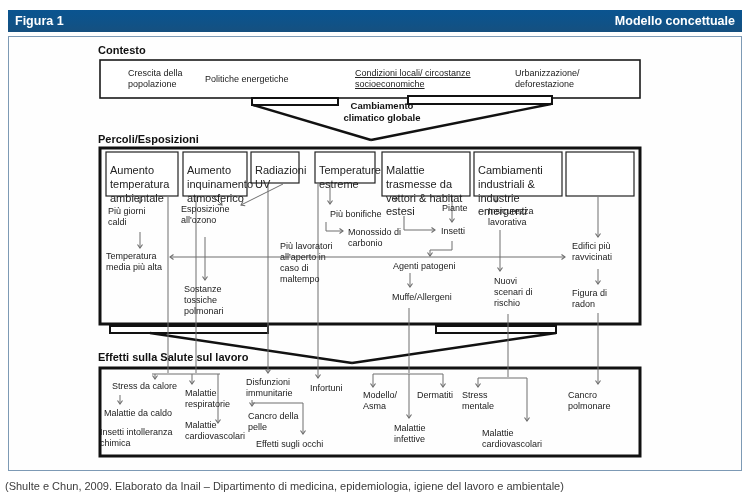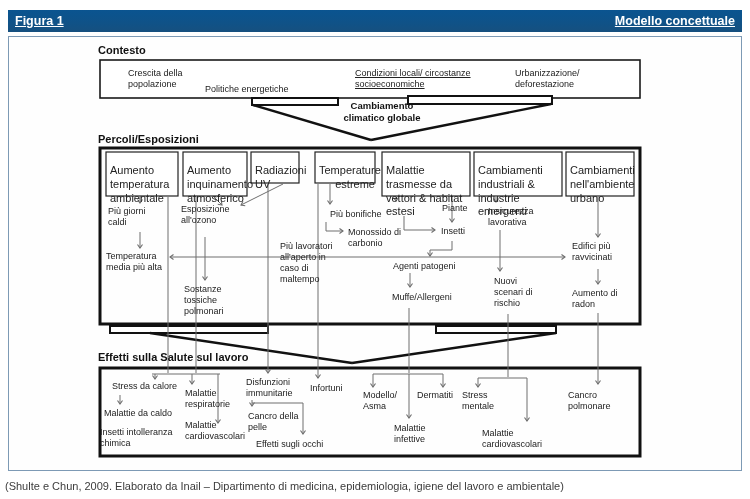--- a/index.html
+++ b/index.html
@@ -1,21 +1,21 @@
 <!DOCTYPE html>
 <html><head>
 <meta charset="utf-8">
 <style>
   html,body{margin:0;padding:0;background:#fff;}
   .page{position:relative;width:750px;height:499px;background:#ffffff;
         font-family:"Liberation Sans",sans-serif;overflow:hidden;}
   .header-bar{position:absolute;left:8px;top:10px;width:734px;height:22px;
         background:linear-gradient(180deg,#0a5490 0%,#0f5288 55%,#16507f 100%);
         color:#ffffff;display:flex;align-items:center;justify-content:space-between;
-        font-weight:bold;font-size:12.5px;padding:0 7px;box-sizing:border-box;text-decoration:underline;}
+        font-weight:bold;font-size:12.5px;padding:0 7px;box-sizing:border-box;}
   .figure-area{position:absolute;left:8px;top:36px;width:734px;height:435px;
         border:1px solid #7d9ab5;background:#fefefe;box-sizing:border-box;}
   svg.layer{position:absolute;left:0;top:0;pointer-events:none;}
   .lbl{position:absolute;font-size:9px;line-height:1.22;color:#222;white-space:normal;}
   .sec{position:absolute;font-size:11px;font-weight:bold;color:#111;}
   .boxtxt{position:absolute;font-size:11px;line-height:1.25;color:#222;padding:12px 0 0 4px;box-sizing:border-box;}
   .funnel-label{position:absolute;font-weight:bold;font-size:9.5px;line-height:1.3;color:#111;text-align:center;}
   .caption{position:absolute;left:5px;top:480px;width:740px;font-size:11px;color:#3c3c3c;}
 </style>
 </head>
@@ -107,47 +107,46 @@
     </g>
   </svg>
 
   <div class="sec" style="left:98px;top:44px;">Contesto</div>
   <div class="sec" style="left:98px;top:133px;">Percoli/Esposizioni</div>
   <div class="sec" style="left:98px;top:351px;">Effetti sulla Salute sul lavoro</div>
 
   <div class="funnel-label" style="left:332px;top:100px;width:100px;">Cambiamento climatico globale</div>
 
   <div class="lbl" style="left:128px;top:68px;width:78px;">Crescita della popolazione</div>
-  <div class="lbl" style="left:205px;top:84px;width:112px;">Politiche energetiche</div>
+  <div class="lbl" style="left:205px;top:74px;width:112px;">Politiche energetiche</div>
   <div class="lbl" style="left:355px;top:68px;width:150px;text-decoration:underline;">Condizioni locali/ circostanze socioeconomiche</div>
   <div class="lbl" style="left:515px;top:68px;width:90px;">Urbanizzazione/ deforestazione</div>
 
   <div class="boxtxt" style="left:106px;top:152px;width:72px;height:44px;">Aumento temperatura ambientale</div>
   <div class="boxtxt" style="left:183px;top:152px;width:64px;height:44px;">Aumento inquinamento atmosferico</div>
   <div class="boxtxt" style="left:251px;top:152px;width:48px;height:31px;border-radius:14px;">Radiazioni UV</div>
-  <div class="boxtxt" style="left:315px;top:152px;width:60px;height:31px;text-align:right;">Temperature estreme</div>
+  <div class="boxtxt" style="left:315px;top:152px;width:60px;height:31px;">Temperature estreme</div>
   <div class="boxtxt" style="left:382px;top:152px;width:88px;height:44px;">Malattie trasmesse da vettori &amp; habitat estesi</div>
   <div class="boxtxt" style="left:474px;top:152px;width:88px;height:44px;">Cambiamenti industriali &amp; industrie emergenti</div>
-  <div class="boxtxt" style="left:566px;top:152px;width:68px;height:44px;">Cambiamenti nell'ambiente urbano</div>
 
   <div class="lbl" style="left:108px;top:206px;width:48px;">Più giorni caldi</div>
   <div class="lbl" style="left:181px;top:204px;width:58px;">Esposizione all'ozono</div>
   <div class="lbl" style="left:106px;top:251px;width:72px;">Temperatura media più alta</div>
   <div class="lbl" style="left:184px;top:284px;width:50px;">Sostanze tossiche polmonari</div>
   <div class="lbl" style="left:330px;top:209px;width:70px;">Più bonifiche</div>
   <div class="lbl" style="left:348px;top:227px;width:60px;">Monossido di carbonio</div>
   <div class="lbl" style="left:280px;top:241px;width:56px;">Più lavoratori all'aperto in caso di maltempo</div>
   <div class="lbl" style="left:394px;top:203px;width:40px;padding-left:48px;">Piante</div>
   <div class="lbl" style="left:441px;top:226px;width:40px;">Insetti</div>
   <div class="lbl" style="left:393px;top:261px;width:80px;">Agenti patogeni</div>
   <div class="lbl" style="left:392px;top:292px;width:85px;">Muffe/Allergeni</div>
   <div class="lbl" style="left:488px;top:206px;width:58px;">Insicurezza lavorativa</div>
   <div class="lbl" style="left:494px;top:276px;width:48px;">Nuovi scenari di rischio</div>
   <div class="lbl" style="left:572px;top:241px;width:55px;">Edifici più ravvicinati</div>
-  <div class="lbl" style="left:572px;top:288px;width:55px;">Aumento di radon</div>
+  <div class="lbl" style="left:572px;top:288px;width:55px;">Figura di radon</div>
 
   <div class="lbl" style="left:112px;top:381px;width:85px;">Stress da calore</div>
   <div class="lbl" style="left:104px;top:408px;width:90px;">Malattie da caldo</div>
   <div class="lbl" style="left:100px;top:427px;width:86px;">Insetti intolleranza chimica</div>
   <div class="lbl" style="left:185px;top:388px;width:55px;">Malattie respiratorie</div>
   <div class="lbl" style="left:185px;top:420px;width:68px;">Malattie cardiovascolari</div>
   <div class="lbl" style="left:246px;top:377px;width:58px;">Disfunzioni immunitarie</div>
   <div class="lbl" style="left:248px;top:411px;width:62px;">Cancro della pelle</div>
   <div class="lbl" style="left:256px;top:439px;width:90px;">Effetti sugli occhi</div>
   <div class="lbl" style="left:310px;top:383px;width:50px;">Infortuni</div>

